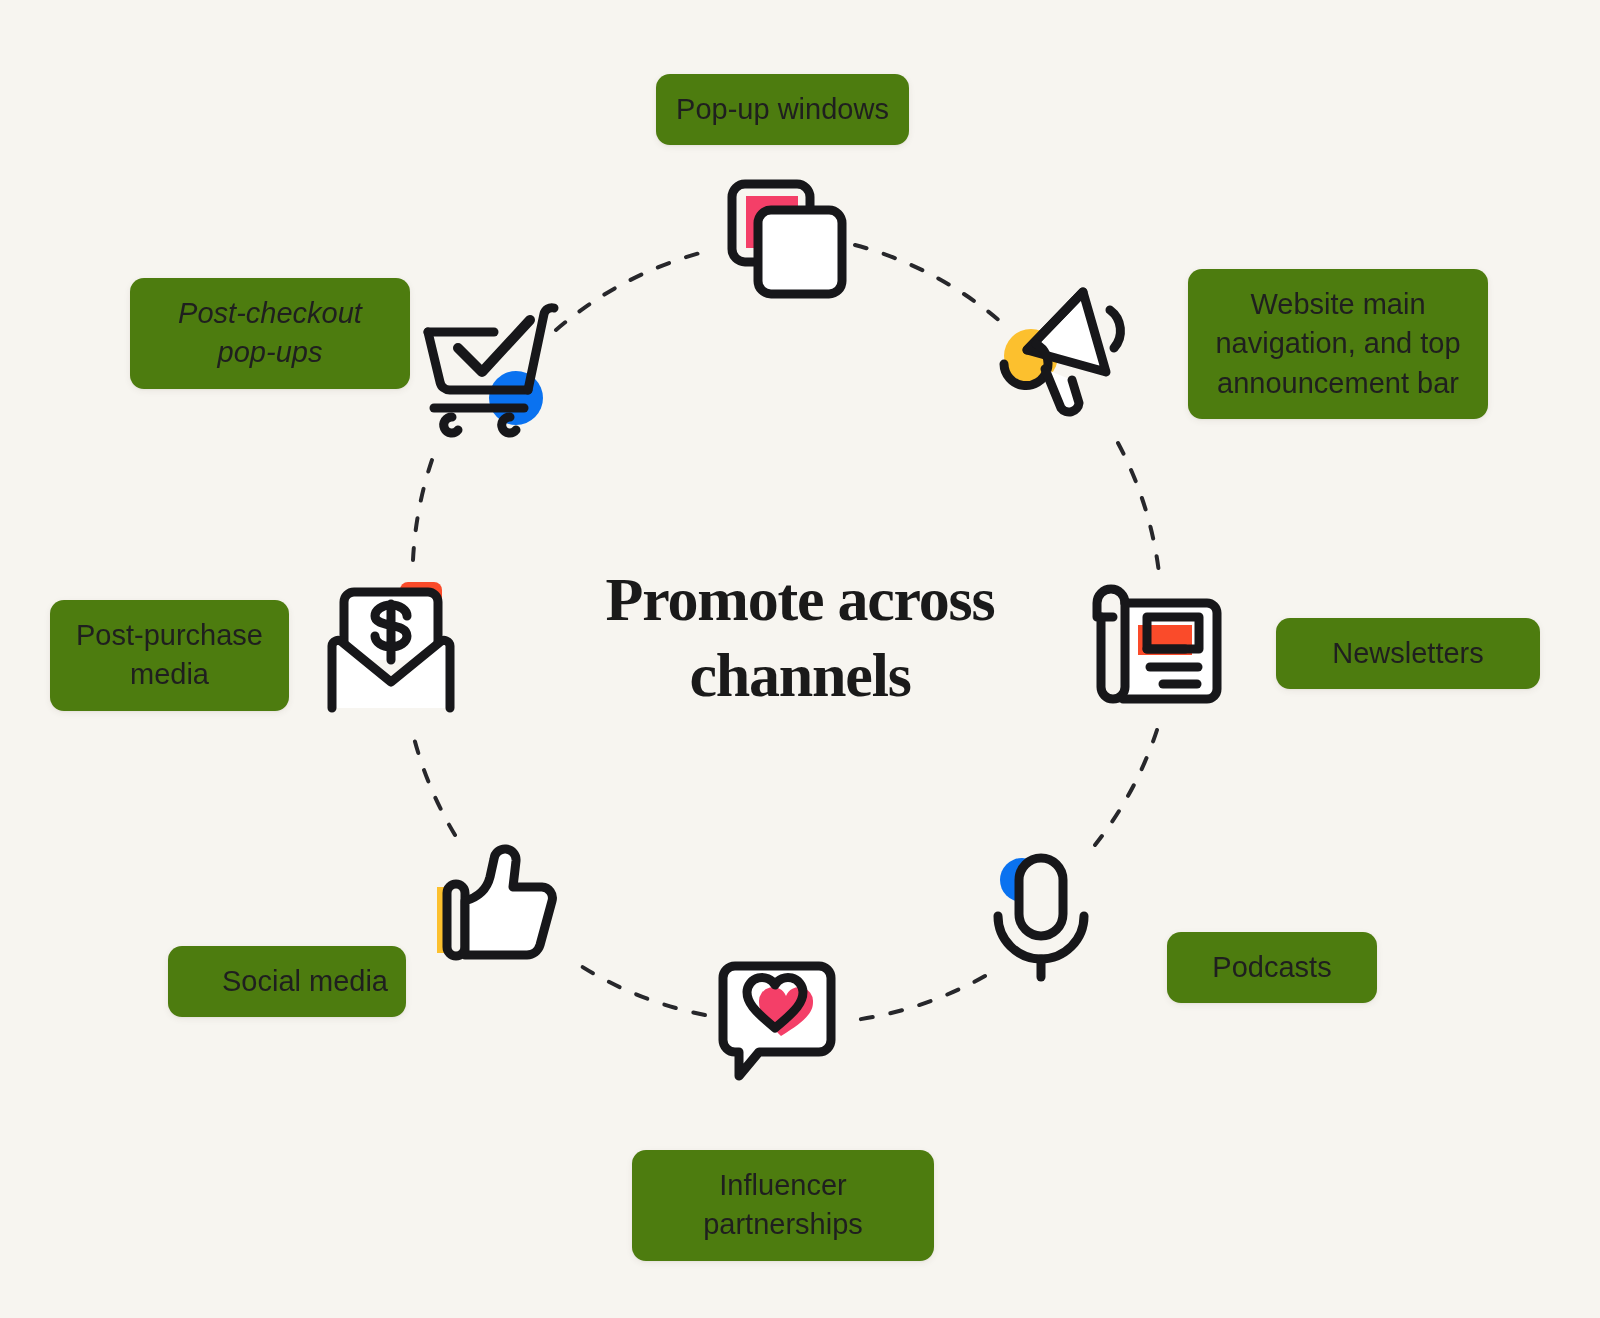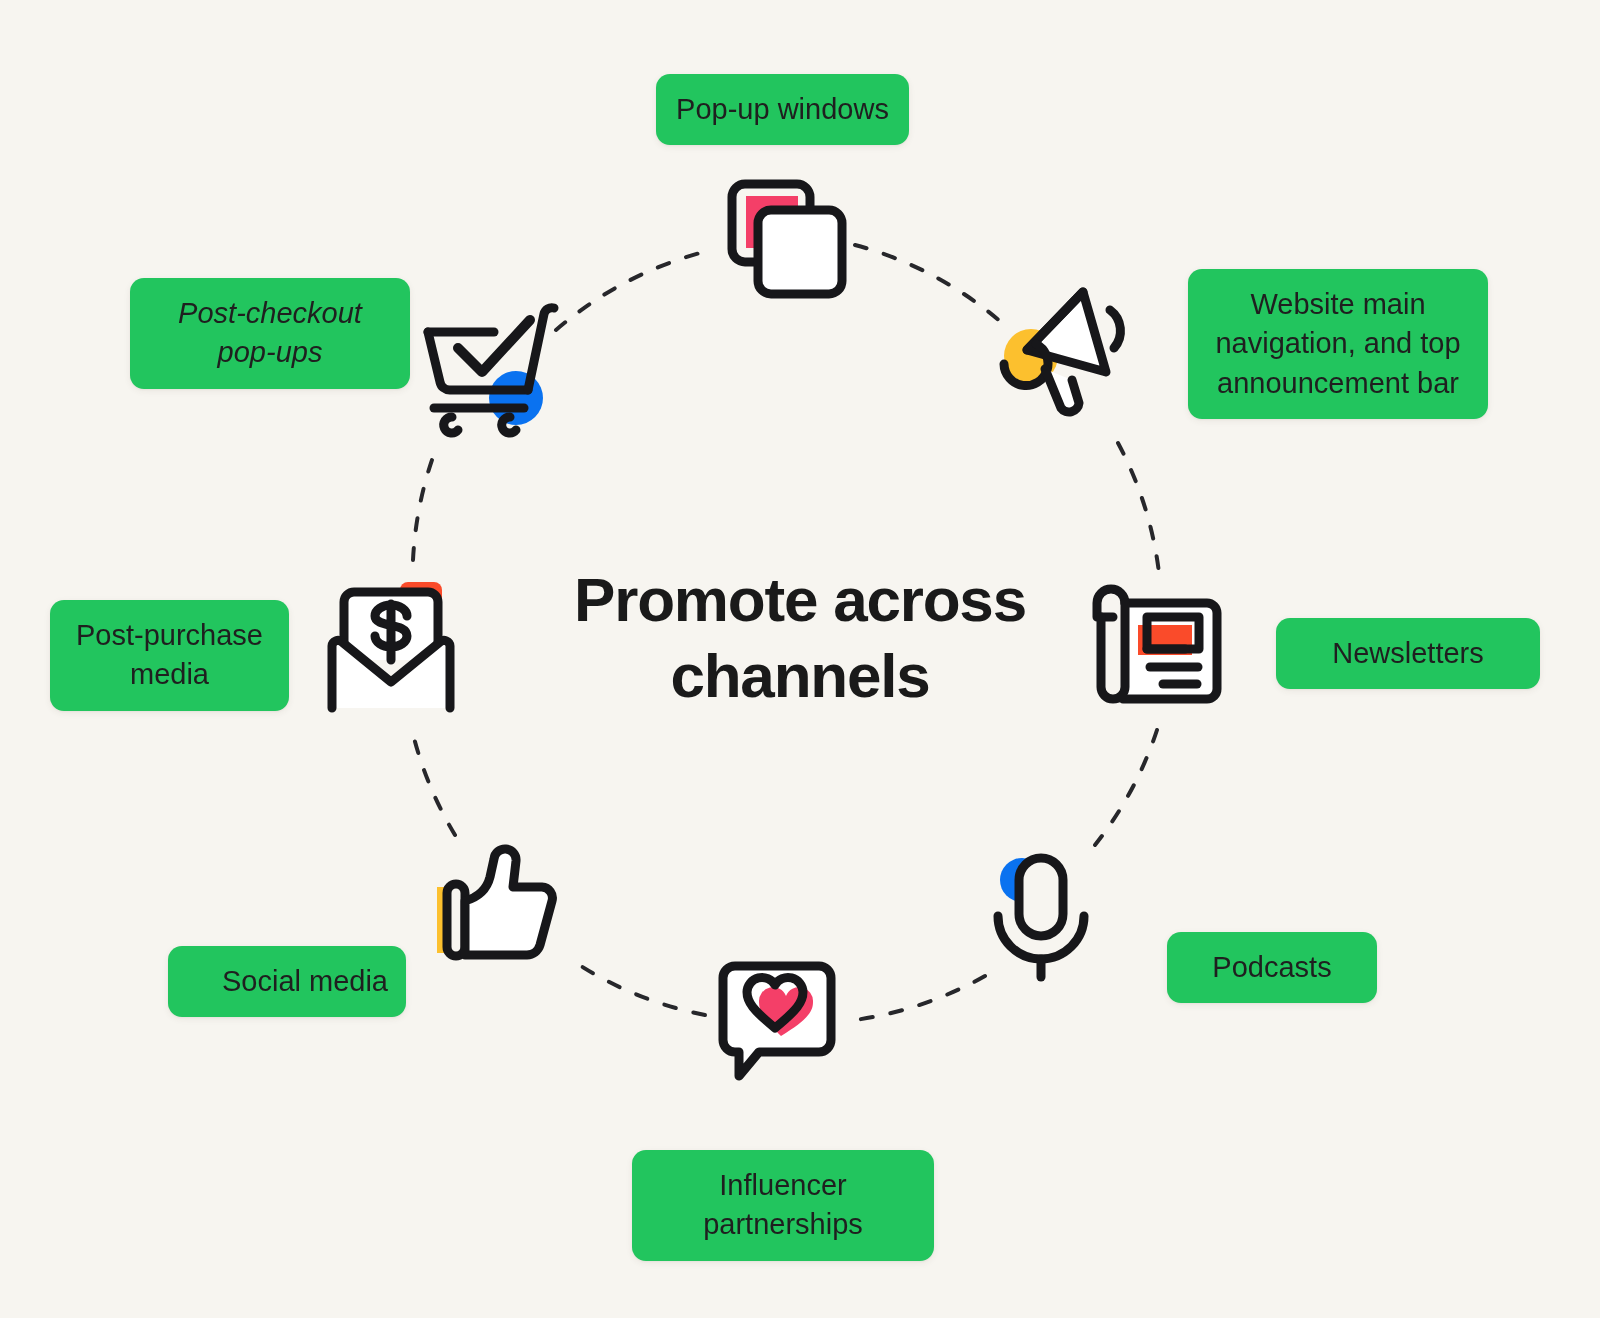--- a/index.html
+++ b/index.html
@@ -35,35 +35,36 @@
     left: 50%;
     top: 638px;
     transform: translate(-50%, -50%);
     width: 560px;
     text-align: center;
     font-size: 62px;
     font-weight: bold;
     line-height: 1.22;
     letter-spacing: -1.2px;
     color: #1a1a1a;
+    font-family: Liberation Serif, serif;
   }
 
   
   .node {
     position: absolute;
     width: 160px;
     height: 160px;
     transform: translate(-50%, -50%);
   }
   .node svg { display: block; width: 160px; height: 160px; }
 
   
   .label {
     position: absolute;
-    background: #22c55e;
+    background: #4d7c0f;
     border-radius: 14px;
     box-shadow: 0 2px 7px rgba(70,60,40,0.07), 0 1px 2px rgba(70,60,40,0.05);
     color: #1f1f1f;
     font-size: 29px;
     line-height: 1.36;
     text-align: center;
     padding: 16px 18px;
     box-sizing: border-box;
     white-space: pre-line;
   }

